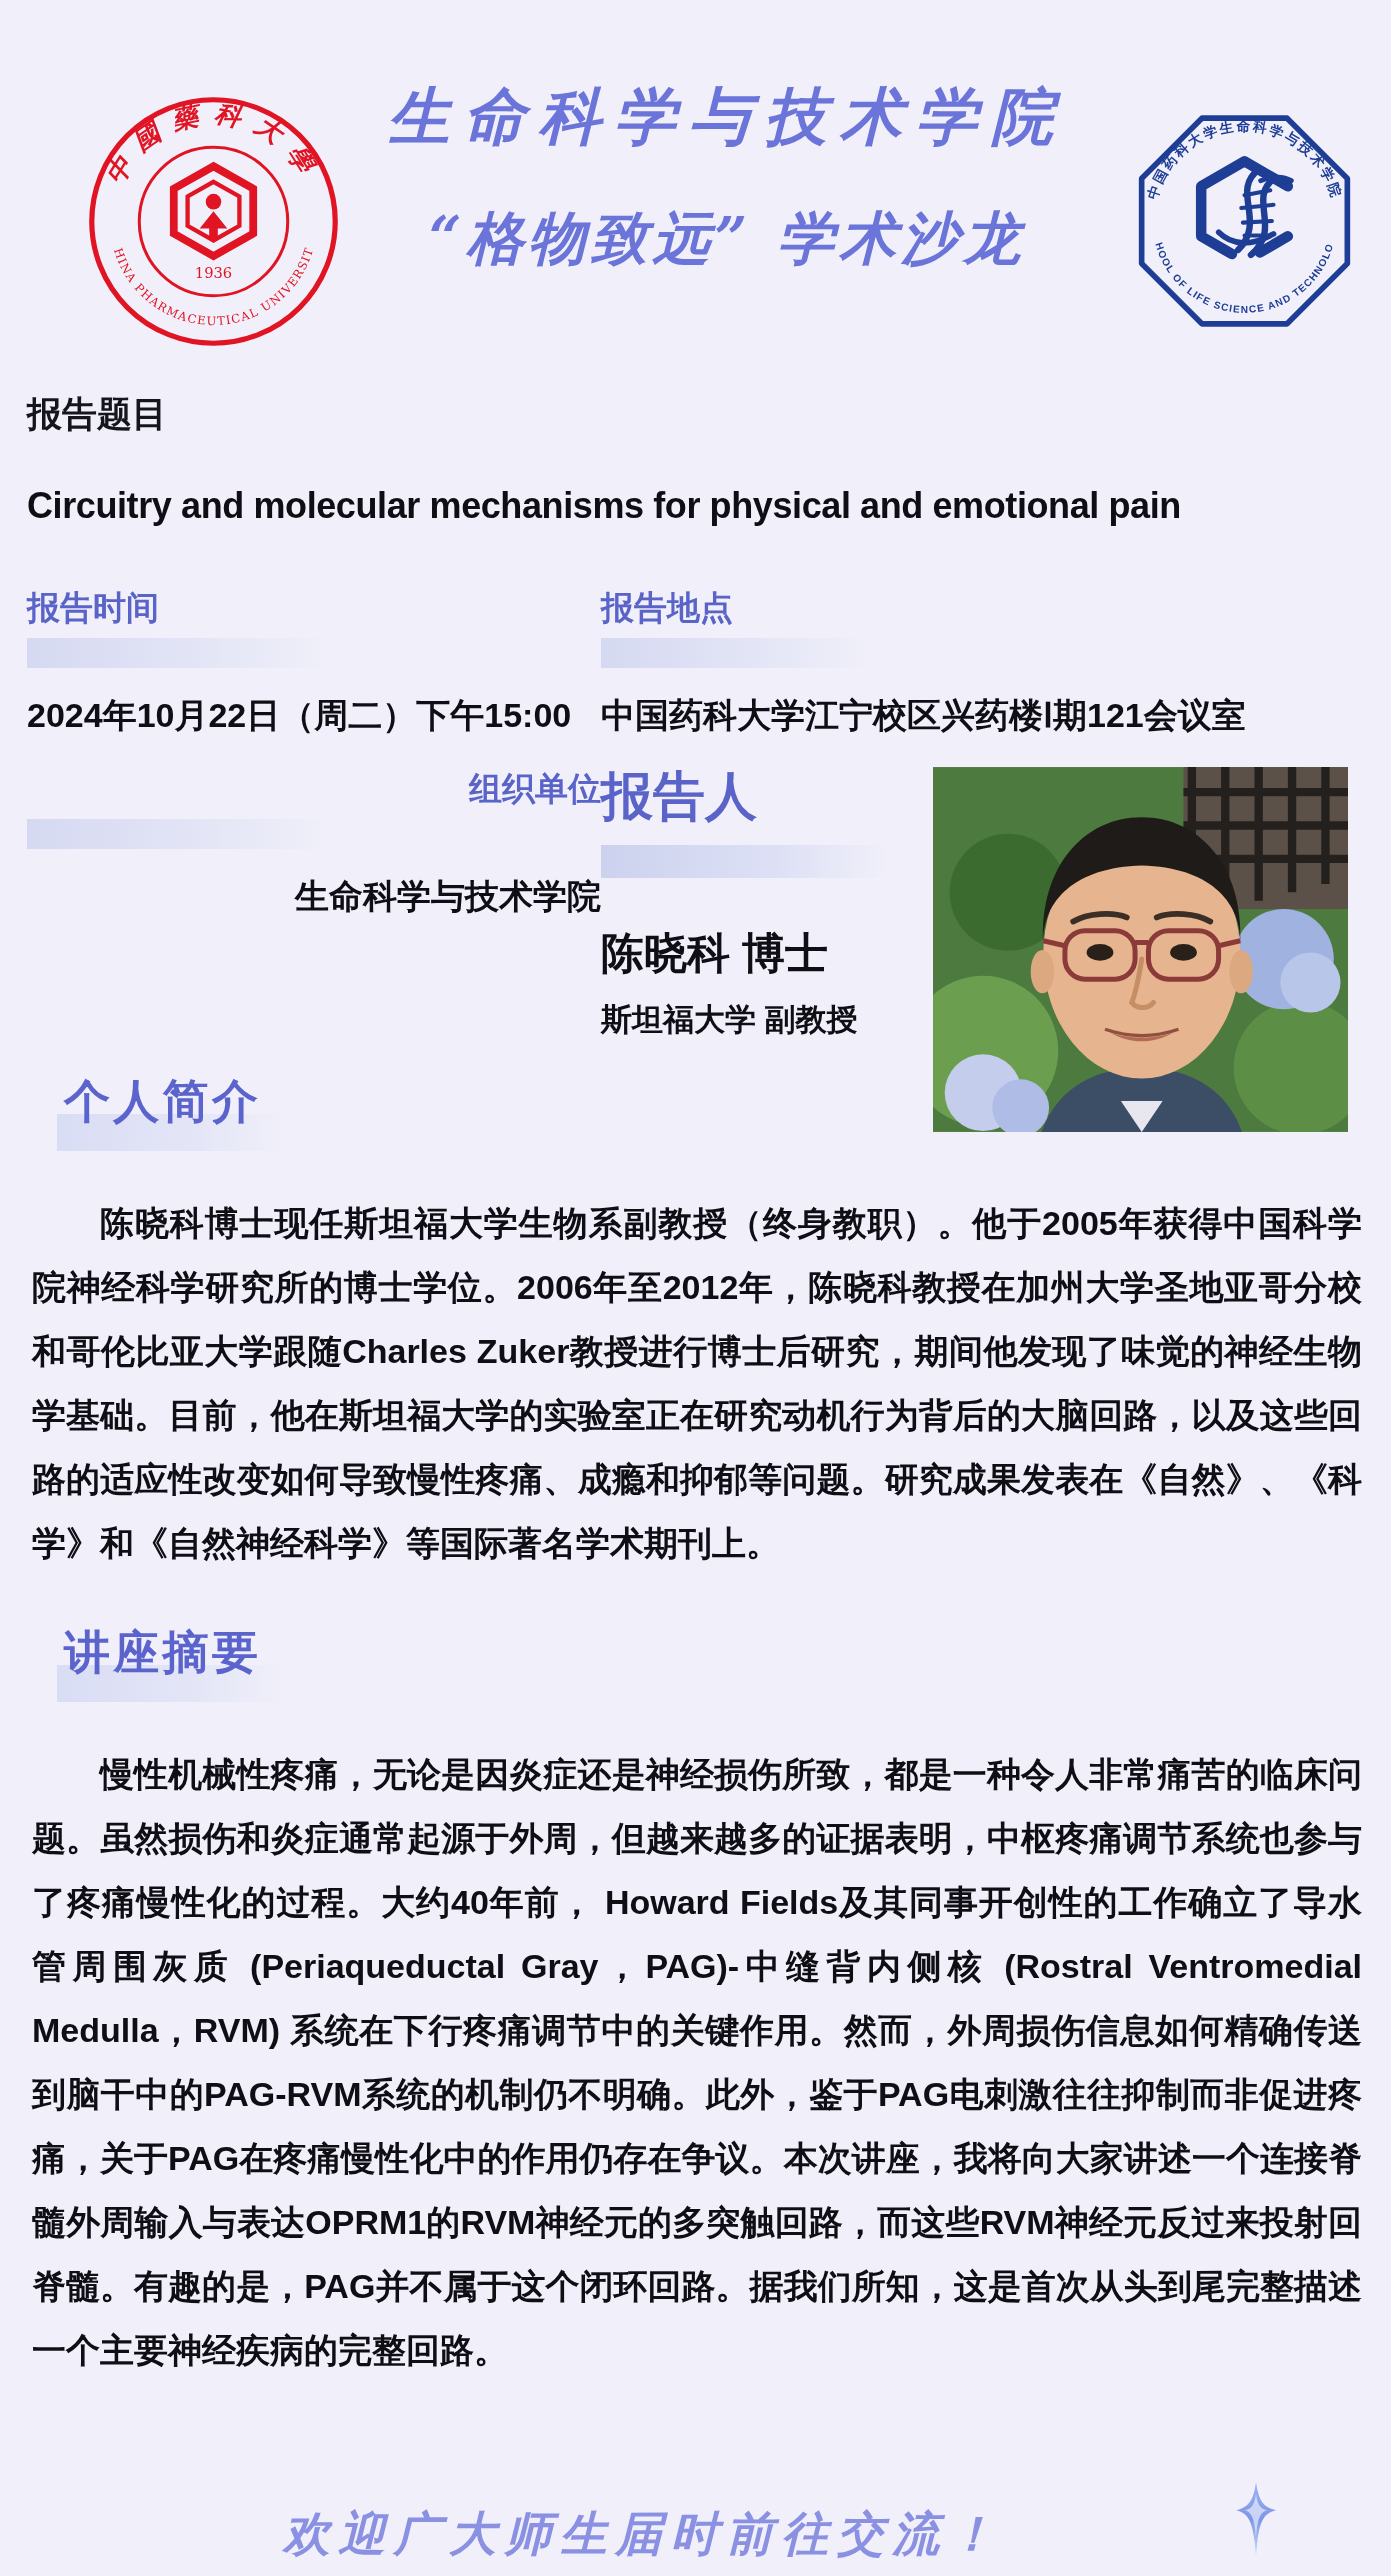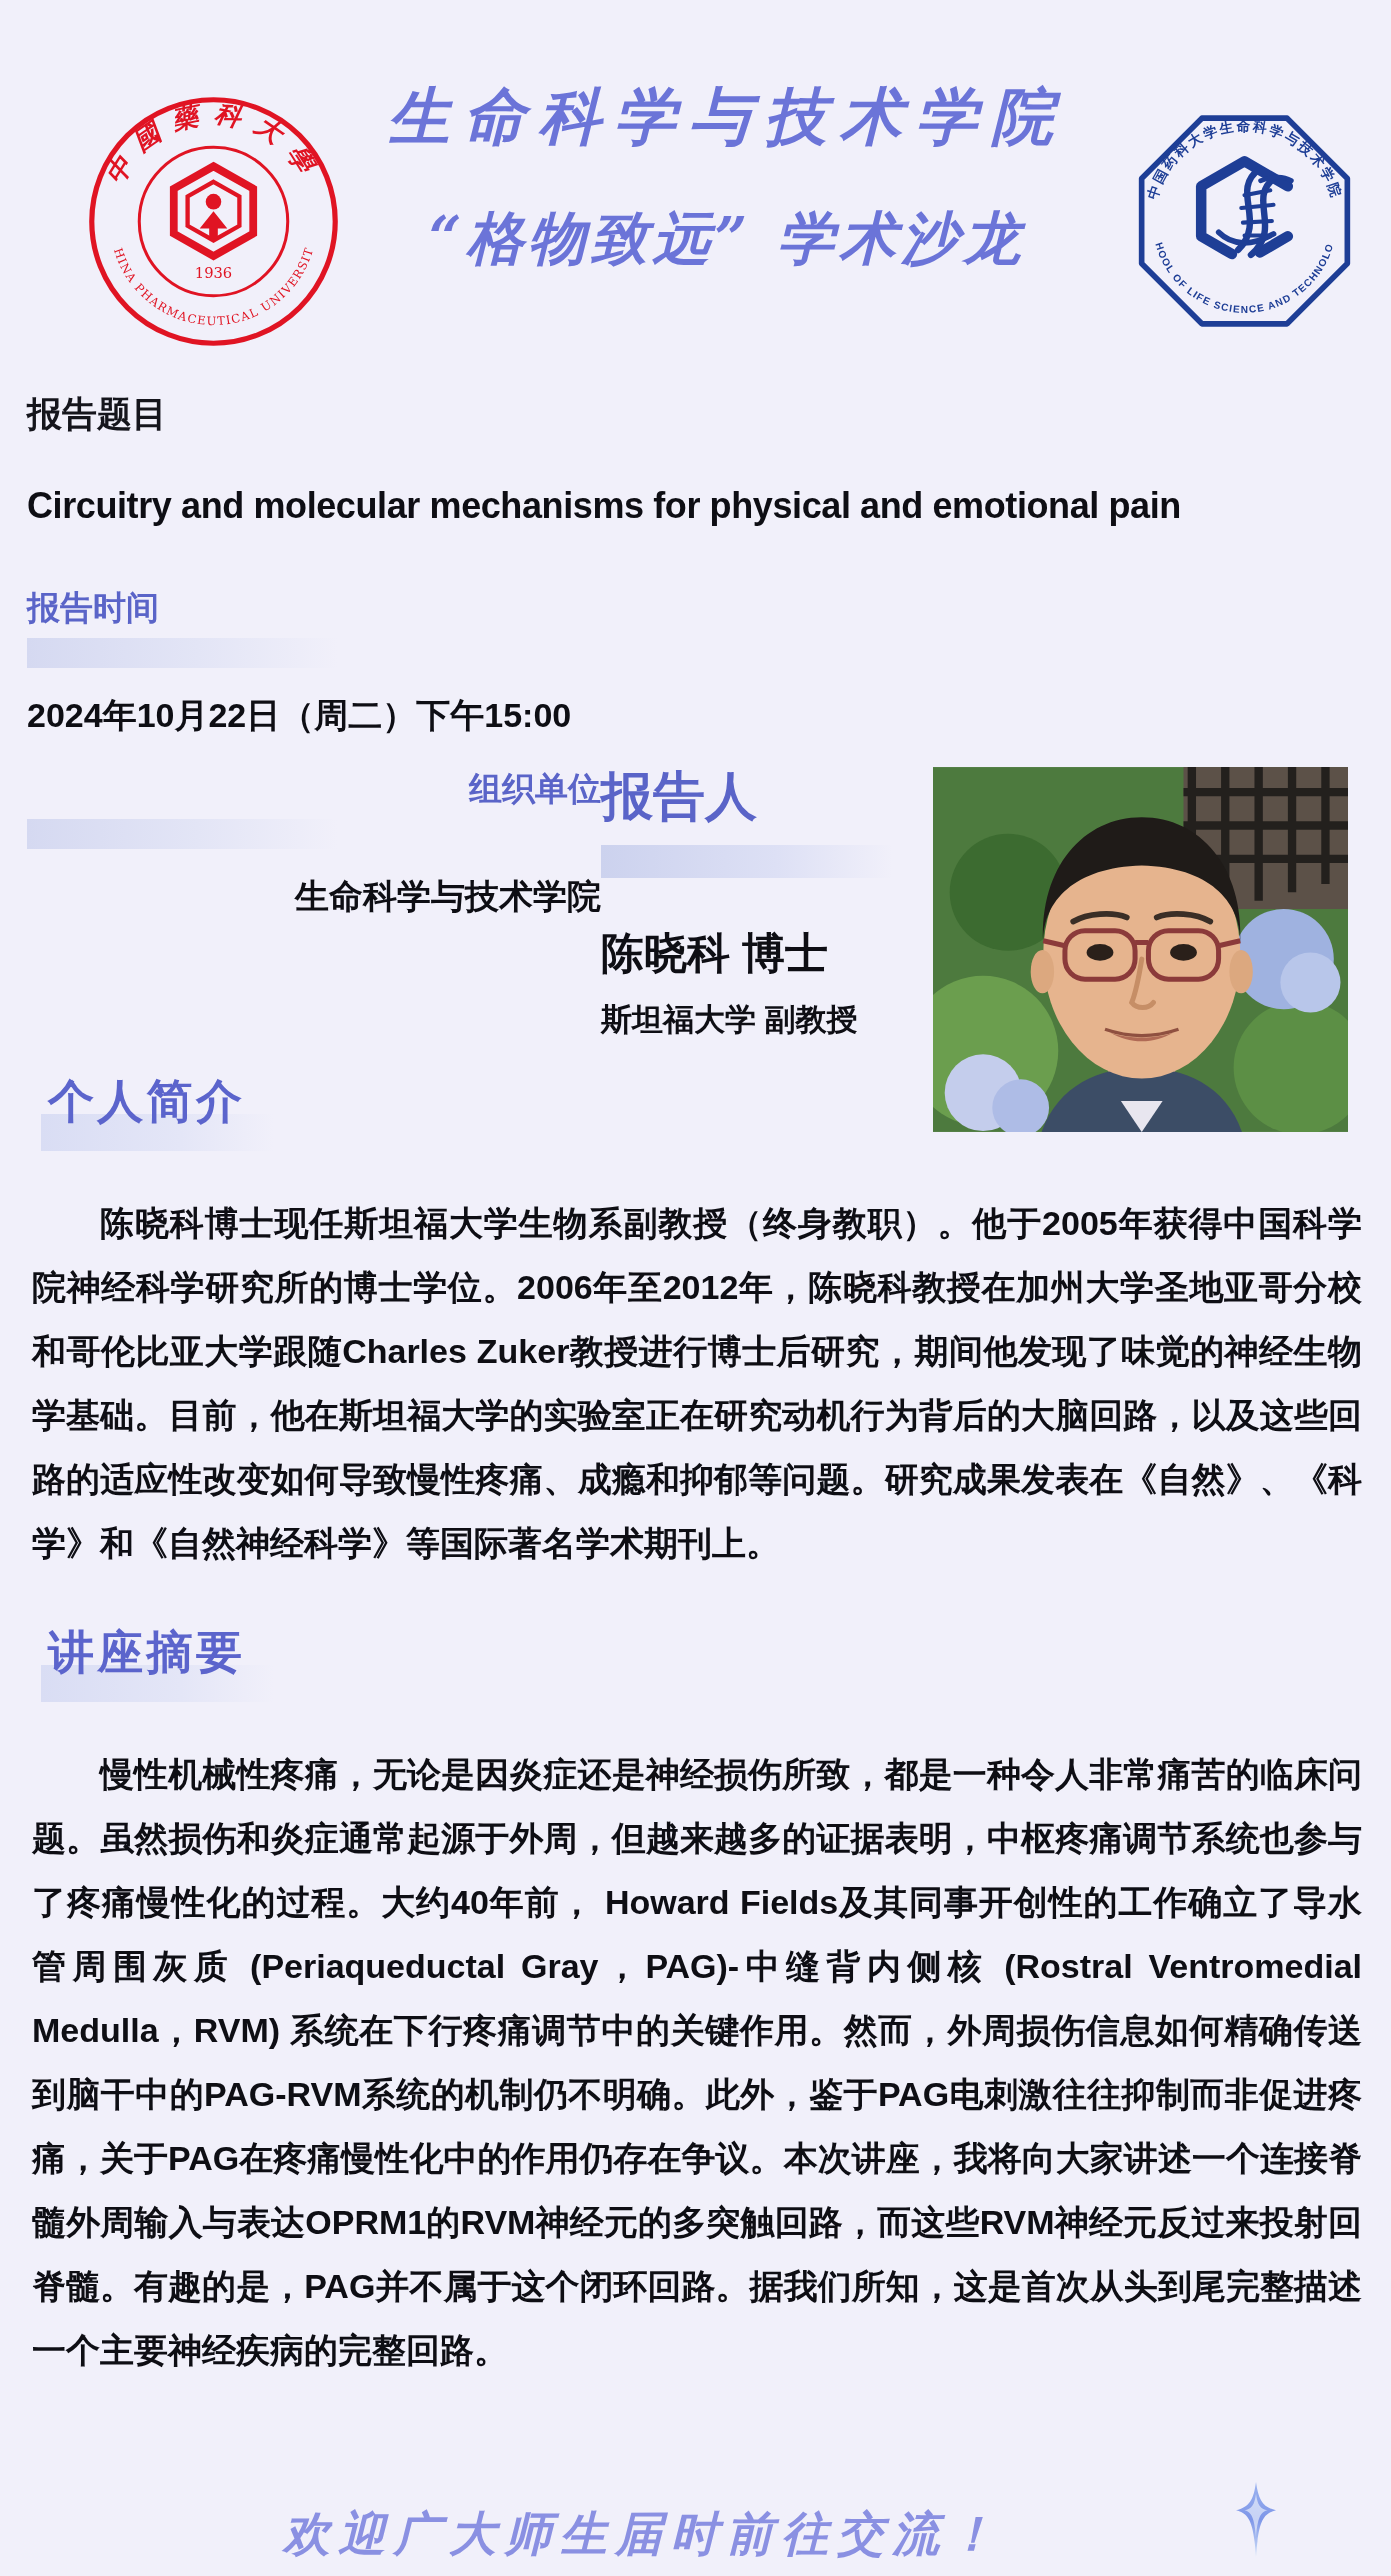--- a/index.html
+++ b/index.html
@@ -38,21 +38,21 @@
   .col-org .grad-bar { width:311px; }
   .col-speaker { flex:1; display:flex; gap:23.4px; }
   .speaker-info { width:309px; margin-top:-5px; }
   .speaker-label { font-size:52px; font-weight:bold; color:#5a64c8; }
   .speaker-bar { width:292px; height:33px; margin-top:13.4px;
     background:linear-gradient(90deg,#ccd2ee 0%,#dde0f5 60%,rgba(241,240,250,0) 100%); }
   .speaker-name { font-size:43px; font-weight:bold; margin-top:47px; white-space:nowrap; }
   .speaker-affil { font-size:31px; font-weight:bold; margin-top:16px; white-space:nowrap; }
   .speaker-photo { width:415px; height:365px; overflow:hidden; }
   
-  .section-heading { position:relative; display:inline-block; margin-left:48px; }
+  .section-heading { position:relative; display:inline-block; margin-left:64px; }
   .heading-text { position:relative; z-index:1; font-size:46px; font-weight:bold; color:#5b64cc; letter-spacing:3.3px; }
   .heading-bar { position:absolute; left:-6.7px; bottom:-18.4px; height:37px; width:118%; z-index:0;
     background:linear-gradient(90deg,#d9ddf4 0%,#e4e6f7 60%,rgba(241,240,250,0) 100%); }
   .sec-bio { position:absolute; left:0; top:1071px; width:1392px; }
   .sec-abs { position:absolute; left:0; top:1622px; width:1392px; }
   .body-para { margin:58px 30px 0 32px; font-size:34px; font-weight:bold; line-height:64px;
     text-align:justify; text-indent:2em; color:#0e0e14; }
   
   .footer-line { position:absolute; top:2503px; left:0; width:1286px; text-align:center;
     color:#8a90e2; font-family:"DejaVu Serif", serif; font-style:italic; font-weight:bold;
@@ -119,20 +119,25 @@
   <div class="sec-report-title">
     <div class="label">报告题目</div>
     <div class="en-title">Circuitry and molecular mechanisms for physical and emotional pain</div>
   </div>
 
   <div class="row-time-loc">
     <div class="col-time">
       <div class="blue-label">报告时间</div>
       <div class="grad-bar"></div>
       <div class="value-text">2024年10月22日（周二）下午15:00</div>
+    </div>
+    <div class="col-loc">
+      <div class="blue-label">报告地点</div>
+      <div class="grad-bar"></div>
+      <div class="value-text">中国药科大学江宁校区兴药楼Ⅰ期121会议室</div>
     </div>
   </div>
 
   <div class="row-org-speaker">
     <div class="col-org">
       <div class="blue-label">组织单位</div>
       <div class="grad-bar"></div>
       <div class="value-text">生命科学与技术学院</div>
     </div>
     <div class="col-speaker">

